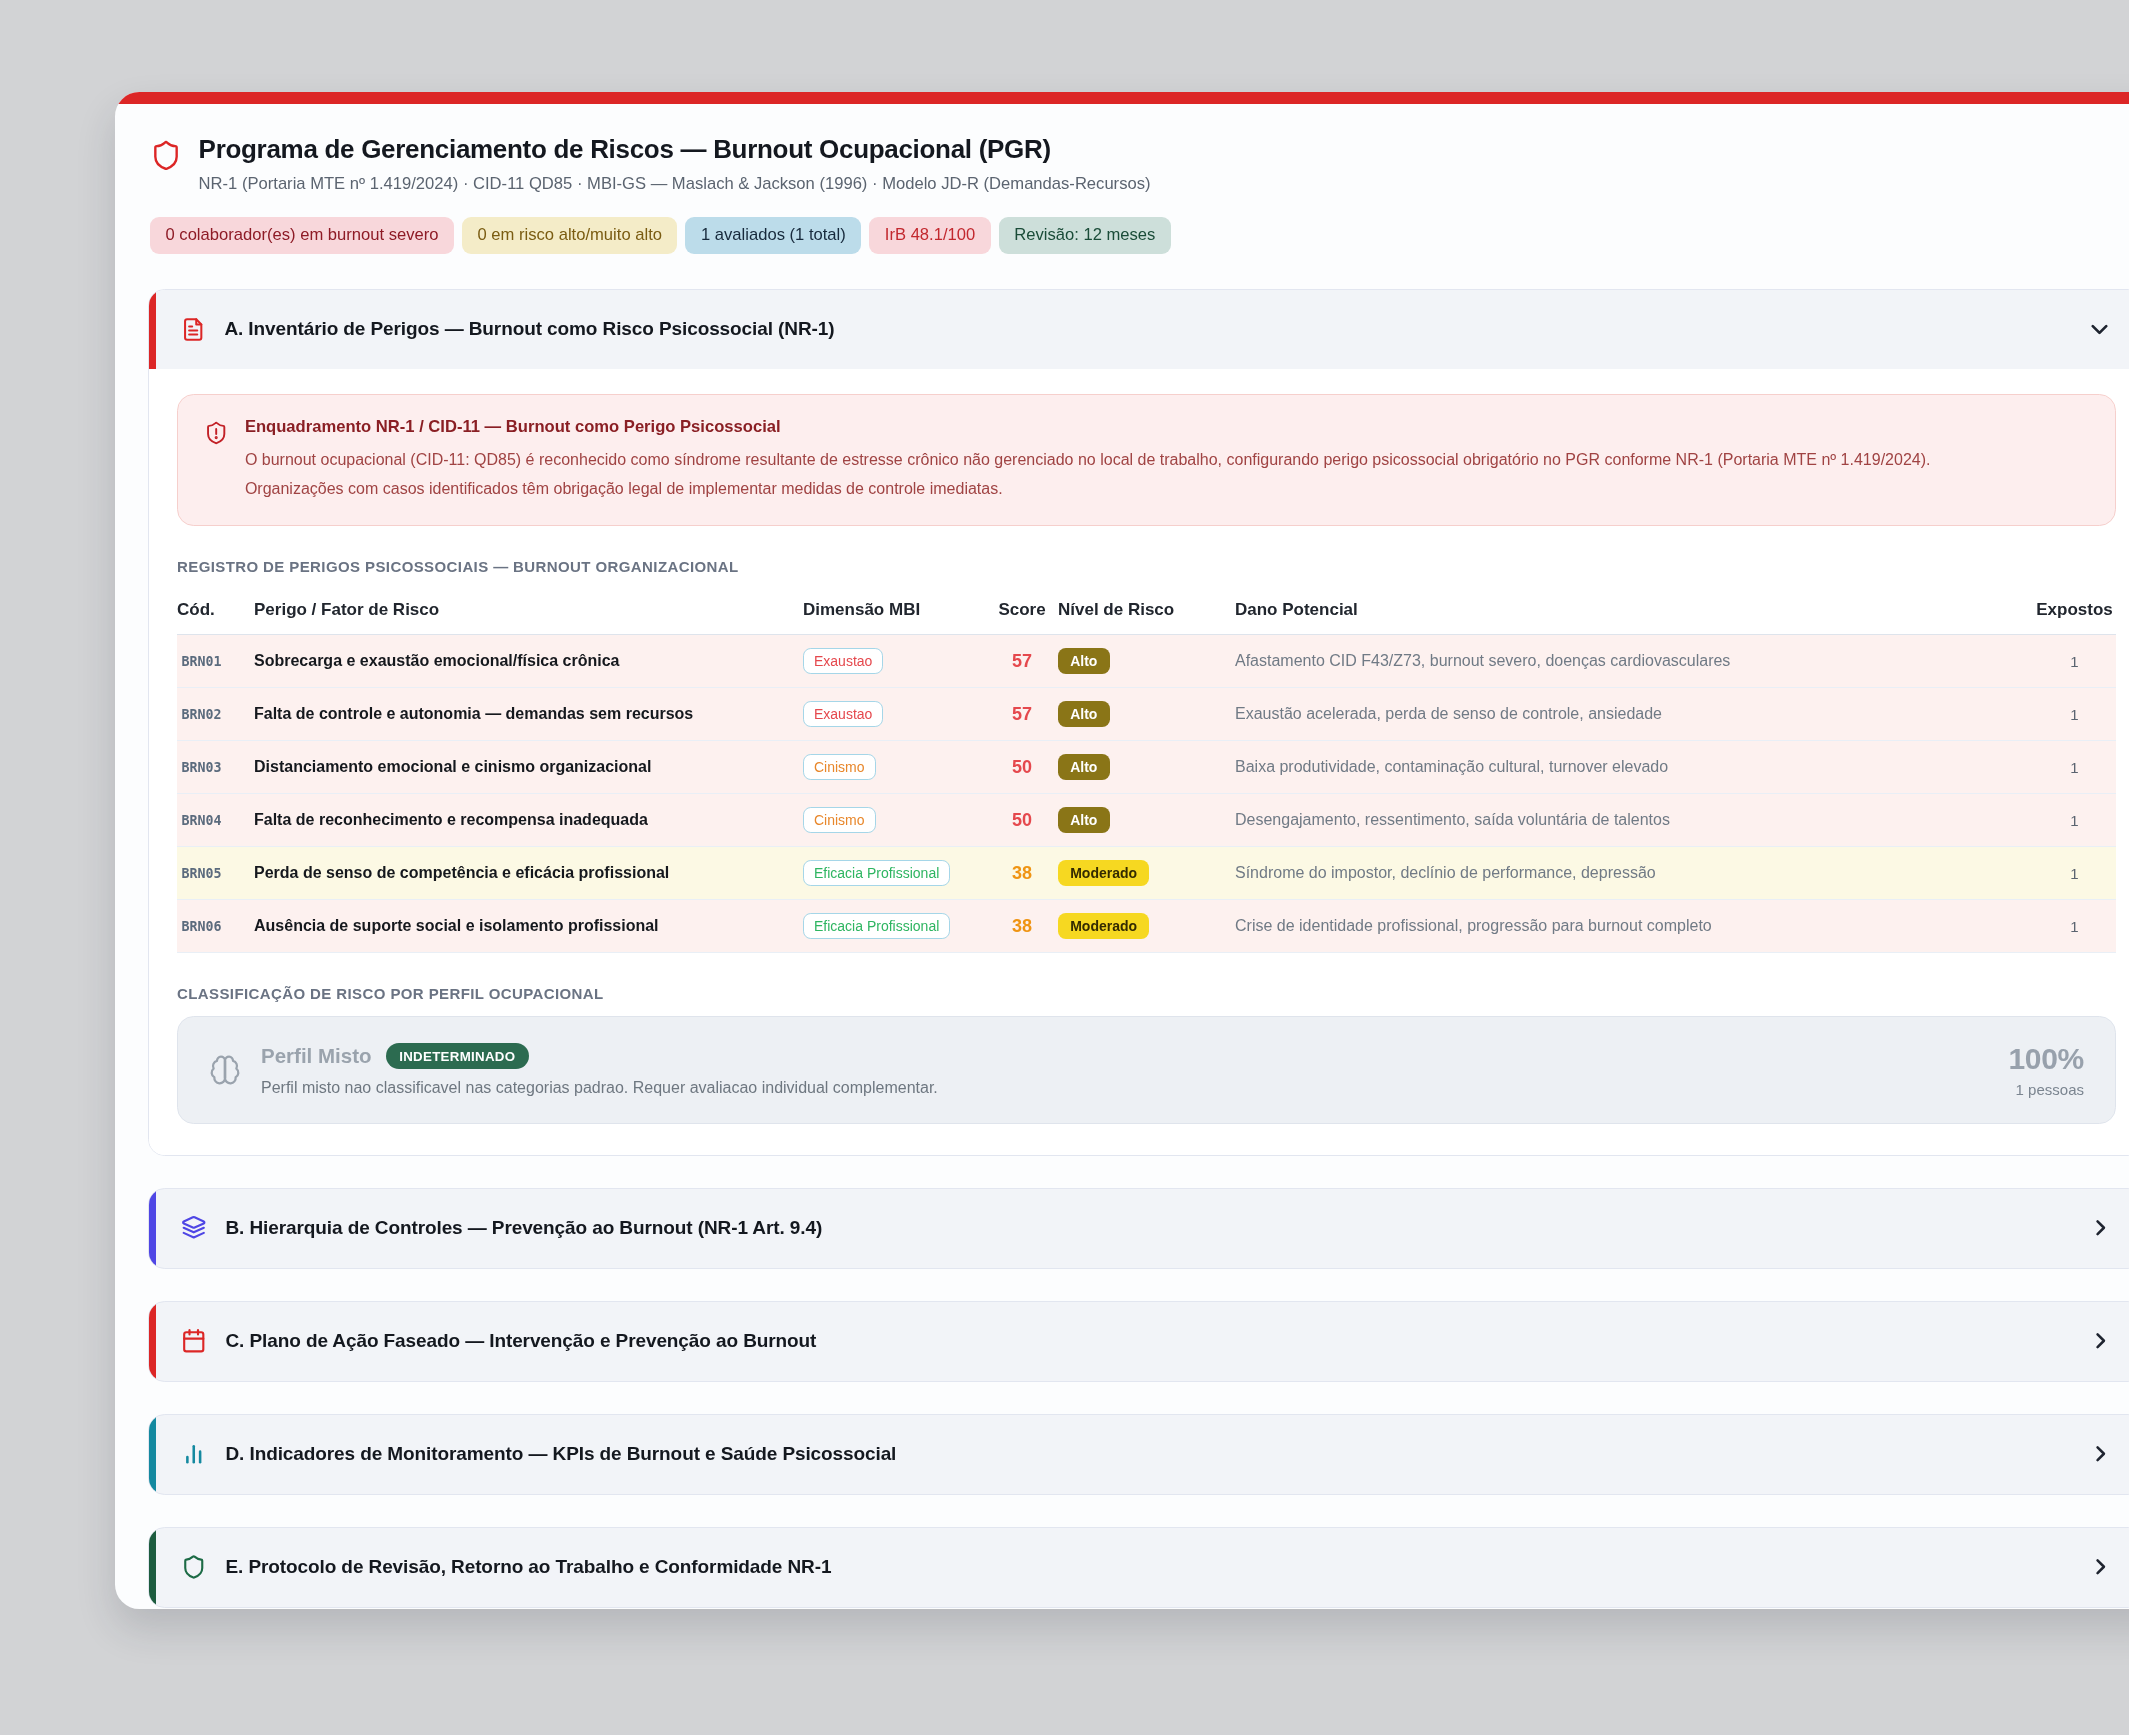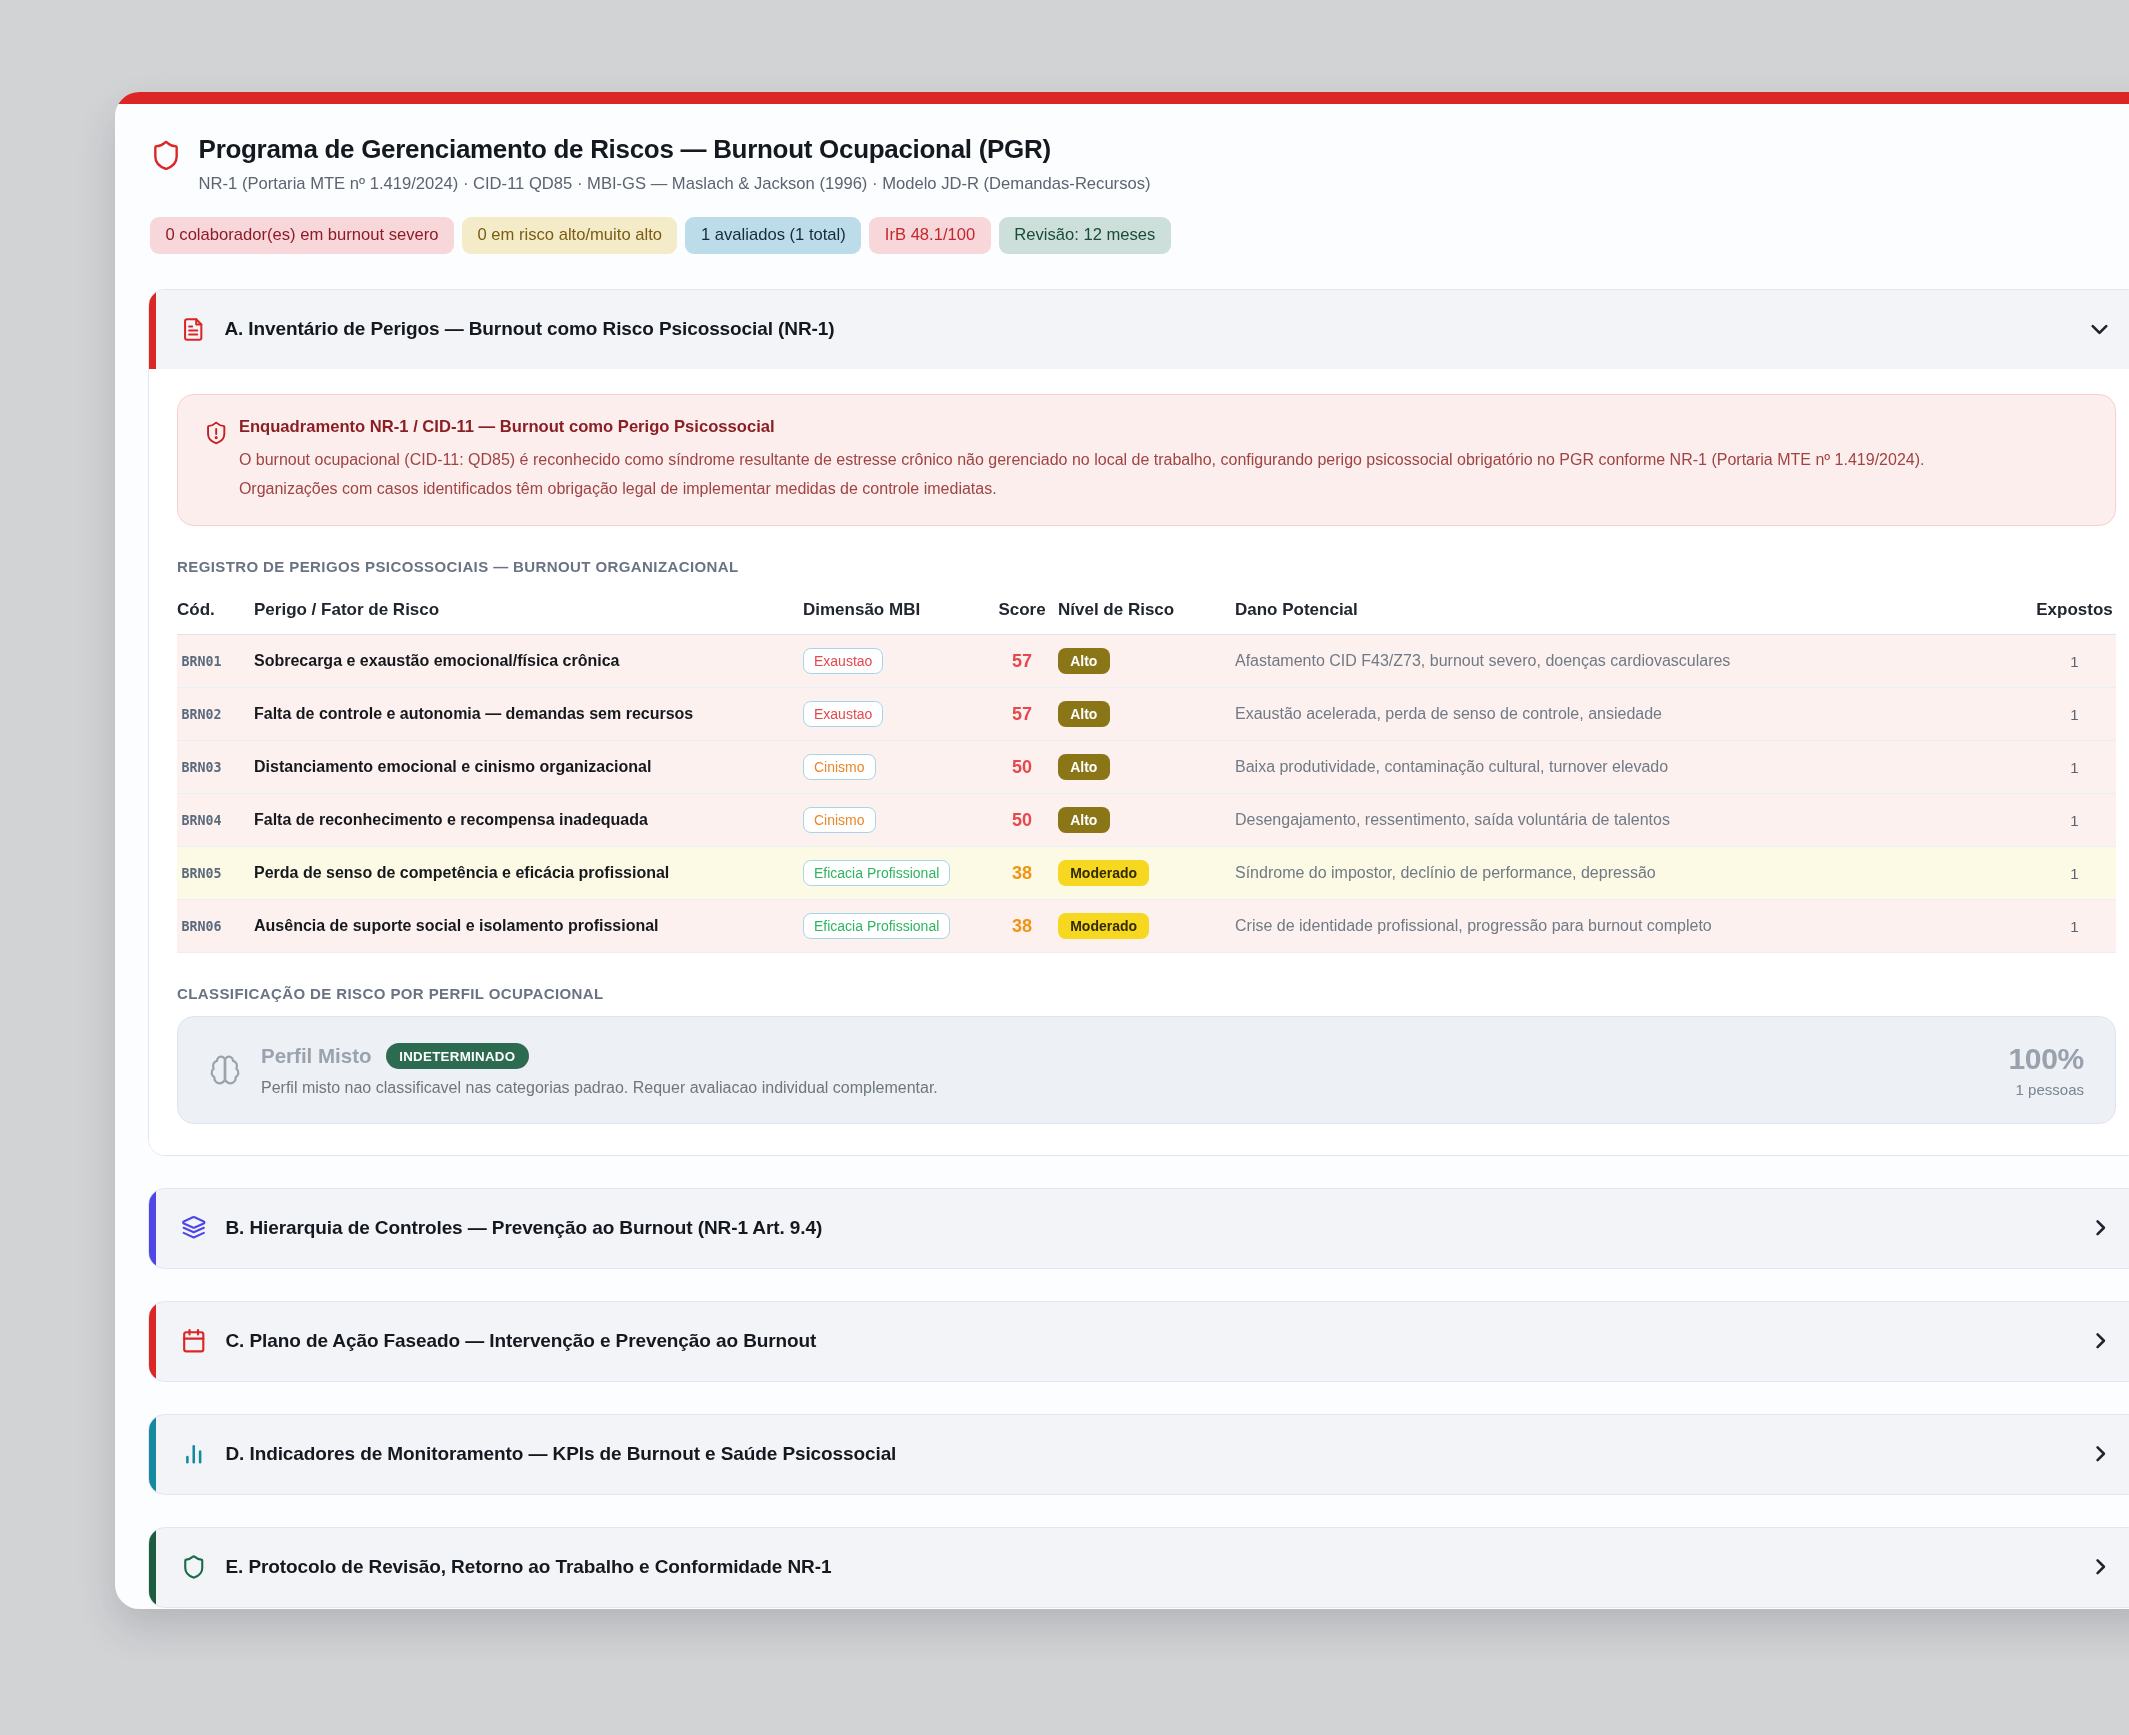--- a/index.html
+++ b/index.html
@@ -34,21 +34,21 @@
   .acc-red{ background:#dc2626; } .acc-indigo{ background:#4f46e5; }
   .acc-teal{ background:#1489a0; } .acc-green{ background:#1d5c3f; }
   .sec-title{ font-size:19px; font-weight:700; color:#14181f; margin-left:19px; letter-spacing:-0.1px; }
   .sec-chevron{ margin-left:auto; display:flex; }
   .collapsed{ background:#f2f4f8; }
   .collapsed .sec-head{ background:transparent; }
 
   
   .sec-body{ background:#fff; padding:25.5px 28px 31px 28px; }
 
-  .alert{ display:flex; gap:11px; background:#fdeeee; border:1.1px solid #f6cfcc; border-radius:16.6px; padding:22px 25.5px; }
+  .alert{ display:flex; gap:17px; background:#fdeeee; border:1.1px solid #f6cfcc; border-radius:16.6px; padding:22px 25.5px; }
   .alert-icon{ flex:0 0 auto; margin-top:2.2px; }
   .alert-title{ font-size:16.6px; font-weight:700; color:#8a1f24; }
   .alert-body{ font-size:16px; color:#a04343; line-height:1.78; margin-top:9px; max-width:1697px; }
 
   .mini-label{ margin-top:32px; font-size:15px; font-weight:600; color:#6a7383; letter-spacing:0.4px; }
 
   .tbl{ margin-top:14.4px; }
   .trow{ display:grid; grid-template-columns:77px 549px 183px 72px 177px 1fr 83px; align-items:center; column-gap:0; }
   .thead{ padding:10px 0 14.4px 0; border-bottom:1.1px solid #dee4ec; }
   .th{ font-size:17px; font-weight:600; color:#21262e; }

